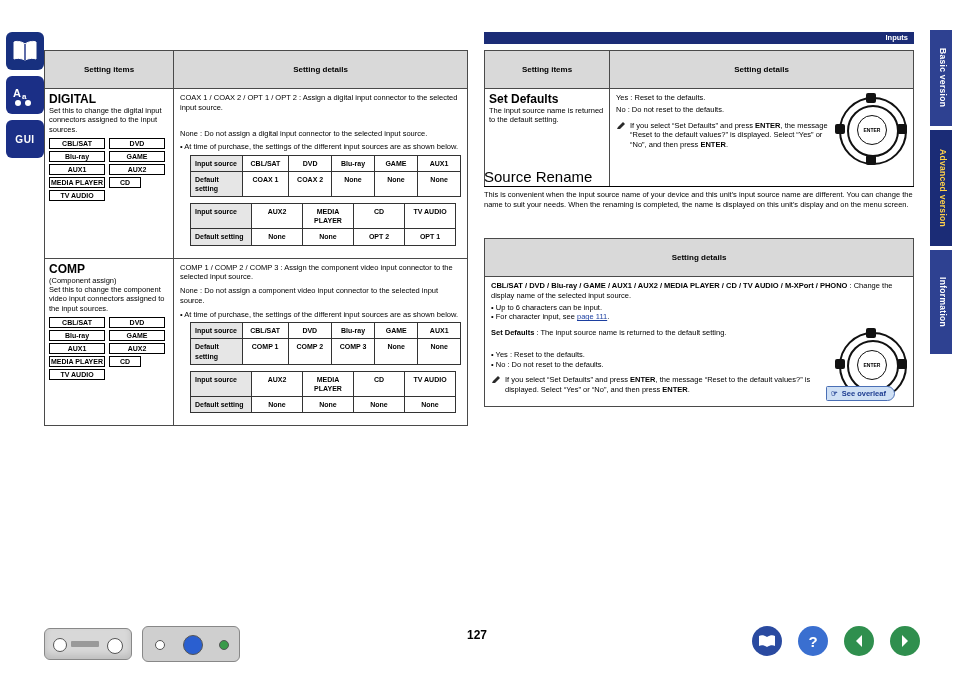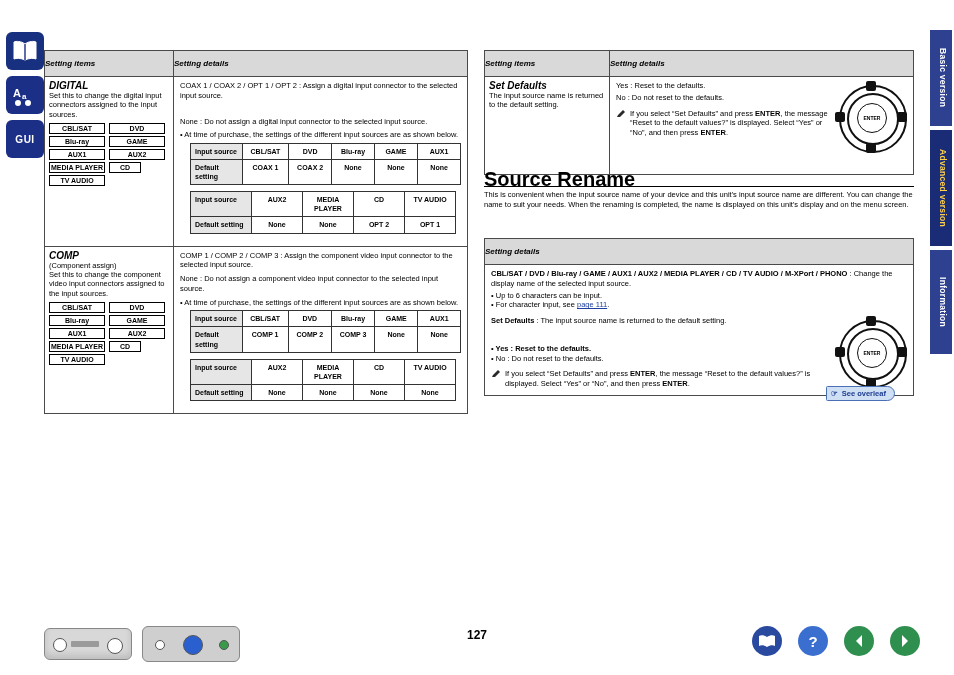--- a/index.html
+++ b/index.html
@@ -32,27 +32,27 @@
   .tab.t3{height:104px;background:#2e4191;}
 
   
   .inputs-bar{position:absolute;left:484px;top:32px;width:430px;height:12px;background:#1b2c76;}
   .inputs-bar span{color:#fff;font-size:7.5px;font-weight:bold;float:right;margin-right:6px;line-height:12px;}
 
   
   table{border-collapse:collapse;}
   .tbl{border:1px solid #2a2a2a;}
   .tbl td,.tbl th{border:1px solid #4a4a4a;vertical-align:top;}
-  .hdr{background:#d9d9d9;text-align:left;font-weight:bold;font-size:8px;padding:8px 0;font-style:italic;}
+  .hdr{background:#d9d9d9;text-align:center;font-weight:bold;font-size:8px;padding:14px 0;}
 
   
   .left-table{position:absolute;left:44px;top:50px;width:424px;}
   .left-table .col1{width:128px;}
   .cellpad{padding:3px 4px 6px 4px;}
-  .rowtitle{font-weight:bold;font-size:10px;font-style:italic;}
+  .rowtitle{font-weight:bold;font-size:12px;}
   .small{font-size:7.5px;line-height:1.25;}
   .detail{font-size:7.5px;line-height:1.3;padding:4px 6px 6px 6px;}
   .detail b{font-weight:bold;}
   .bullet{padding-left:8px;text-indent:-8px;}
 
   
   .chips{margin-top:4px;}
   .chiprow{display:flex;gap:4px;margin-bottom:2px;}
   .chip{border:1px solid #000;background:#fff;font-size:7px;font-weight:bold;
     padding:1px 0;text-align:center;width:56px;box-sizing:border-box;}
@@ -61,21 +61,21 @@
   .grid{border-collapse:collapse;margin:3px 0 6px 10px;}
   .grid td{border:1px solid #333;font-size:7px;text-align:center;padding:3px 2px;font-weight:bold;}
   .grid td.lbl{background:#e6e6e6;width:54px;font-weight:bold;text-align:left;padding-left:4px;}
   .grid td.val{width:46px;}
   .note{display:flex;gap:4px;font-size:7.5px;margin:4px 0 0 0;}
   .pen{flex:0 0 auto;}
 
   
   .right-table{position:absolute;left:484px;top:50px;width:430px;}
   .right-table .col1{width:124px;}
-  .sec-title{position:absolute;left:484px;top:168px;font-size:20px;font-weight:bold;}
+  .sec-title{position:absolute;left:484px;top:168px;font-size:15px;font-weight:normal;}
   .sec-rule{position:absolute;left:484px;top:186px;width:430px;height:1px;background:#000;}
   .sec-body{position:absolute;left:484px;top:190px;width:430px;font-size:7.5px;line-height:1.35;}
   .right-table2{position:absolute;left:484px;top:238px;width:430px;}
 
   .link{color:#1c3fa0;text-decoration:underline;}
 
   .overleaf{position:absolute;left:826px;top:386px;display:flex;align-items:center;
     background:#cfe0f5;border:1px solid #4a6fb5;border-radius:2px 10px 10px 2px;
     padding:2px 8px 2px 4px;font-size:7.5px;color:#1b3a8f;font-weight:bold;}
 
@@ -132,20 +132,23 @@
       <span style="font-size:10px;font-weight:bold;letter-spacing:.5px;">GUI</span>
     </div>
   </div>
 
   <div class="tabs">
     <div class="tab t1">Basic version</div>
     <div class="tab t2">Advanced version</div>
     <div class="tab t3">Information</div>
   </div>
 
+  <div class="inputs-bar">
+    <span>Inputs</span>
+  </div>
 
   <table class="tbl left-table">
     <tbody>
         <tr>
       <td class="hdr col1">Setting items</td>
       <td class="hdr">Setting details</td>
     </tr>
 
     <tr>
       <td class="cellpad">
@@ -360,21 +363,21 @@
       <td class="detail">
         <div>
           <b>CBL/SAT / DVD / Blu-ray / GAME / AUX1 / AUX2 / MEDIA PLAYER / CD / TV AUDIO / M-XPort / PHONO</b><span> : Change the display name of the selected input source.</span>
         </div>
         <div class="bullet" style="margin-top:2px;">• <span>Up to 6 characters can be input.</span></div>
         <div class="bullet">• <span>For character input, see </span><span class="link">page 111</span><span>.</span></div>
 
         <div style="display:flex;margin-top:6px;">
           <div style="flex:1 1 auto;padding-right:6px;">
             <div><b>Set Defaults</b><span> : The input source name is returned to the default setting.</span></div>
-            <div class="bullet" style="margin-top:18px;font-weight:bold;">• <span>Yes : Reset to the defaults.</span></div>
+            <div class="bullet" style="margin-top:12px;">• <span>Yes : Reset to the defaults.</span></div>
             <div class="bullet">• <span>No : Do not reset to the defaults.</span></div>
             <div class="note" style="margin-top:6px;">
               <span class="pen">
                 <svg width="10" height="10" viewBox="0 0 10 10">
                       <path d="M1 8 L2 6 L7 1 L9 3 L4 8 Z" fill="#2a2a2a"></path>
                     </svg>
               </span>
               <span><span>If you select “Set Defaults” and press </span><b>ENTER</b><span>, the message “Reset to the default values?” is displayed. Select “Yes” or “No”, and then press </span><b>ENTER</b><span>.</span></span>
             </div>
           </div>

